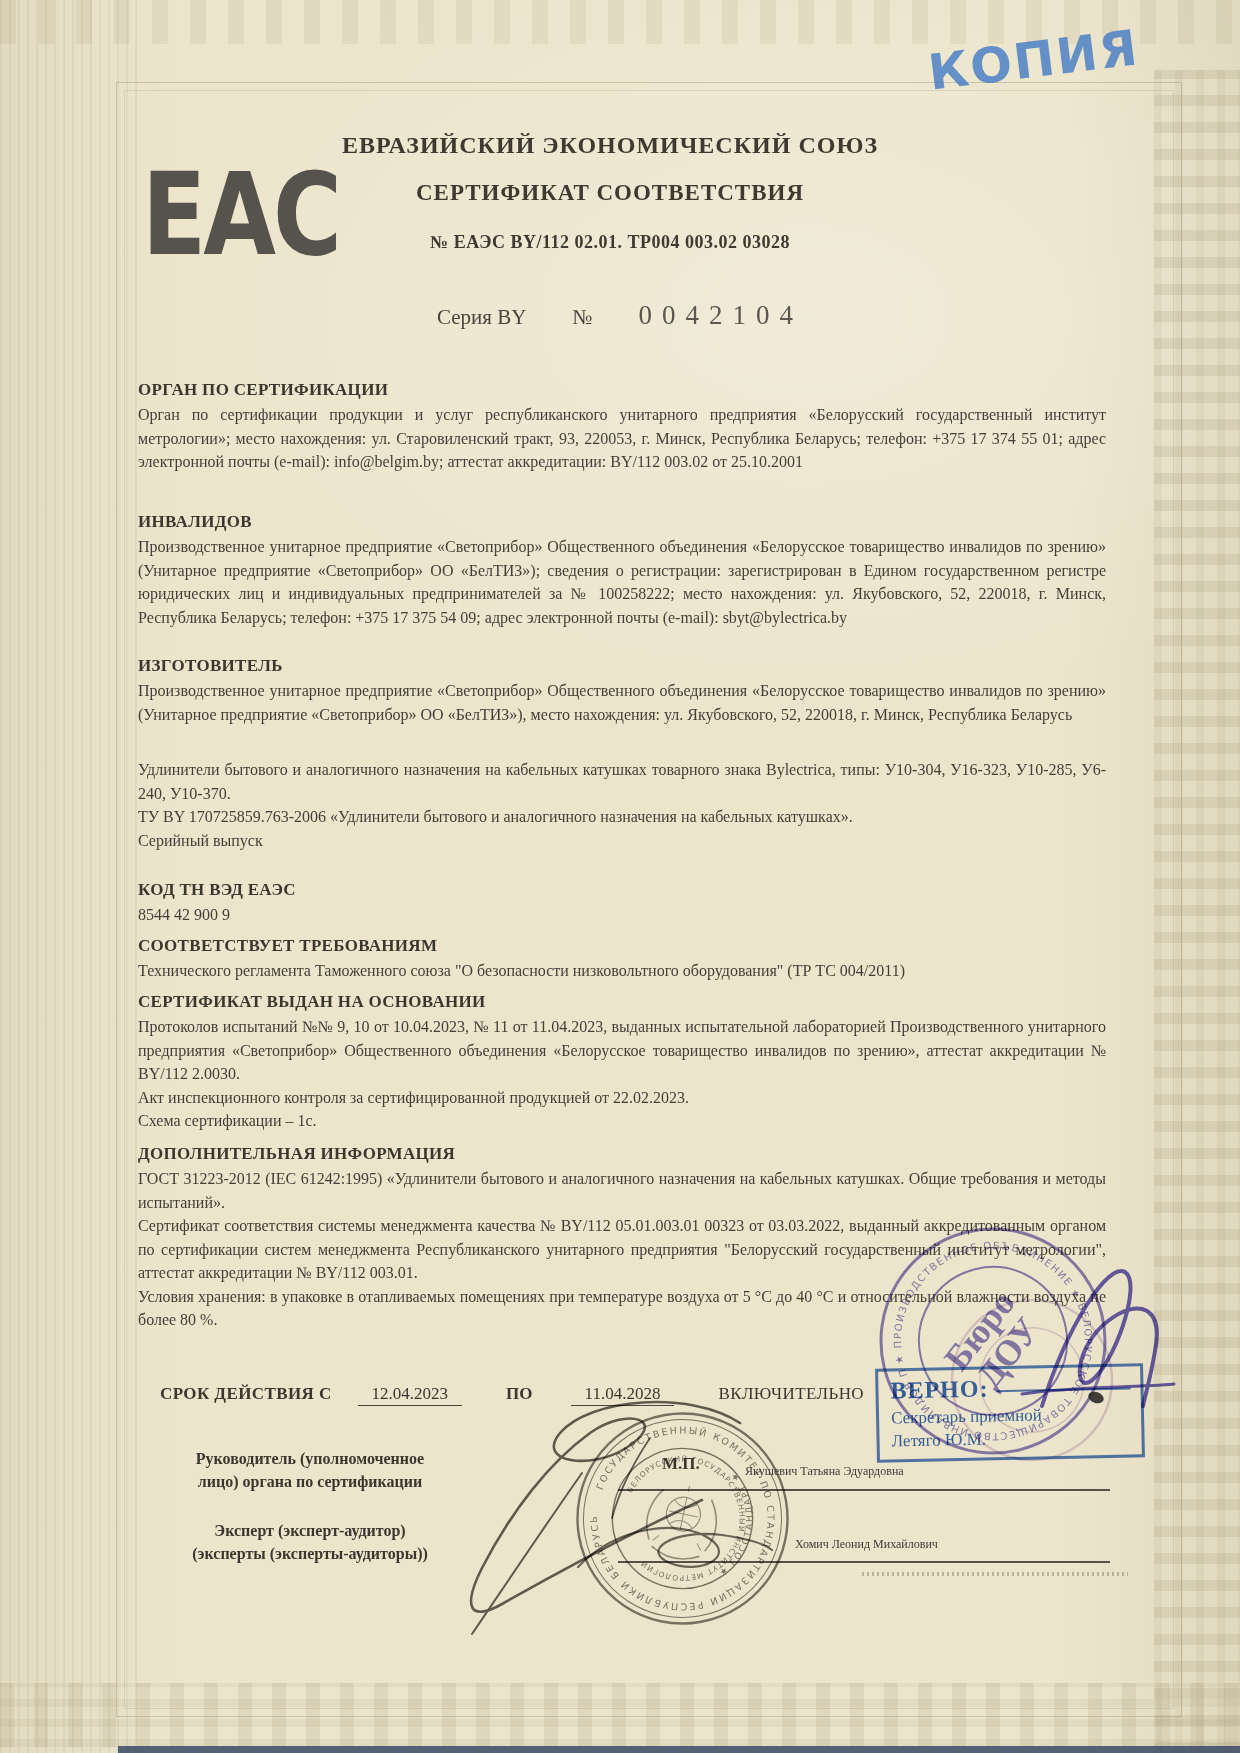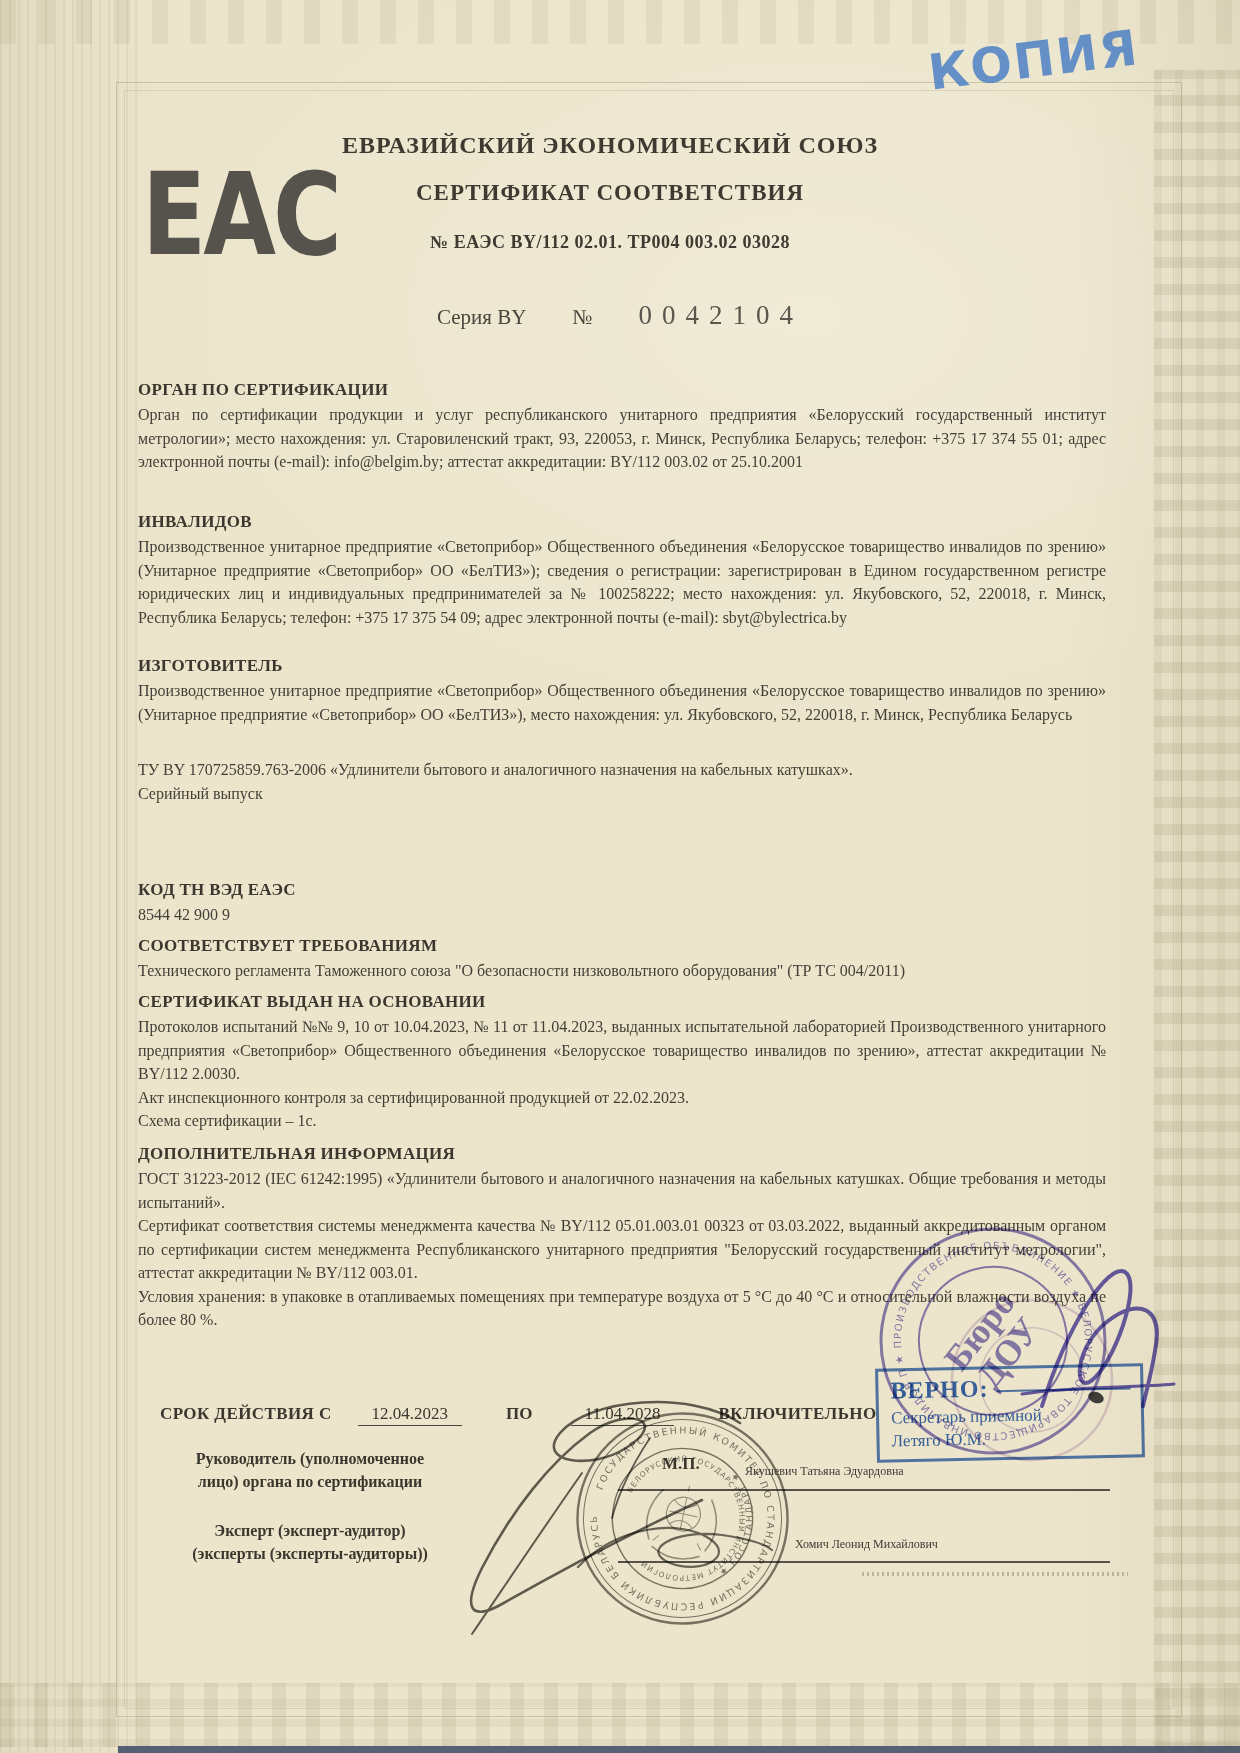--- a/index.html
+++ b/index.html
@@ -50,21 +50,21 @@
   .h{font-weight:bold;font-size:17px;letter-spacing:.3px;color:#3b372e;margin:0 0 3px 0;}
   .p{font-size:16px;line-height:23.5px;text-align:justify;text-align-last:left;margin:0;}
   .pline{font-size:16px;line-height:23.5px;margin:0;}
 
   
   .validity{position:absolute;left:160px;top:1384px;width:980px;display:flex;
     align-items:baseline;font-size:17px;color:#3b372e;}
   .validity .lbl{font-weight:bold;letter-spacing:.4px;}
   .validity .date{font-weight:normal;border-bottom:1.5px solid #4a453c;padding:0 14px 1px 14px;margin:0 26px;}
   .validity .gap-po{margin:0 12px 0 18px;font-weight:bold;}
-  .validity .incl{font-weight:bold;margin-left:18px;letter-spacing:.4px;margin-top:20px;}
+  .validity .incl{font-weight:normal;margin-left:18px;letter-spacing:.4px;}
 
   
   .sig-label{position:absolute;left:150px;width:320px;text-align:center;
     font-weight:bold;font-size:16px;line-height:23px;color:#3b372e;}
   .sig-name{position:absolute;font-size:12px;color:#3d3a32;white-space:nowrap;z-index:4;}
   .sig-line{position:absolute;height:1.5px;background:#55514a;z-index:3;}
   .mp-mark{position:absolute;left:662px;top:1454px;font-weight:bold;font-size:17px;color:#3b372e;z-index:5;}
   .microprint{position:absolute;left:862px;top:1572px;width:266px;height:4px;opacity:.55;
     background:repeating-linear-gradient(90deg, rgba(120,115,95,.8) 0 2px, rgba(0,0,0,0) 2px 5px);}
 
@@ -127,20 +127,21 @@
     <div class="h">ИНВАЛИДОВ</div>
     <p class="p">Производственное унитарное предприятие «Светоприбор» Общественного объединения «Белорусское товарищество инвалидов по зрению» (Унитарное предприятие «Светоприбор» ОО «БелТИЗ»); сведения о регистрации: зарегистрирован в Едином государственном регистре юридических лиц и индивидуальных предпринимателей за № 100258222; место нахождения: ул. Якубовского, 52, 220018, г. Минск, Республика Беларусь; телефон: +375 17 375 54 09; адрес электронной почты (e-mail): sbyt@bylectrica.by</p>
   </div>
 
   <div class="sec" style="top:656px">
     <div class="h">ИЗГОТОВИТЕЛЬ</div>
     <p class="p">Производственное унитарное предприятие «Светоприбор» Общественного объединения «Белорусское товарищество инвалидов по зрению» (Унитарное предприятие «Светоприбор» ОО «БелТИЗ»), место нахождения: ул. Якубовского, 52, 220018, г. Минск, Республика Беларусь</p>
   </div>
 
   <div class="sec" style="top:758px">
+    <p class="p">Удлинители бытового и аналогичного назначения на кабельных катушках товарного знака Bylectrica, типы: У10-304, У16-323, У10-285, У6-240, У10-370.</p>
     <p class="pline">ТУ BY 170725859.763-2006 «Удлинители бытового и аналогичного назначения на кабельных катушках».</p>
     <p class="pline">Серийный выпуск</p>
   </div>
 
   <div class="sec" style="top:880px">
     <div class="h">КОД ТН ВЭД ЕАЭС</div>
     <p class="pline">8544 42 900 9</p>
   </div>
 
   <div class="sec" style="top:936px">

